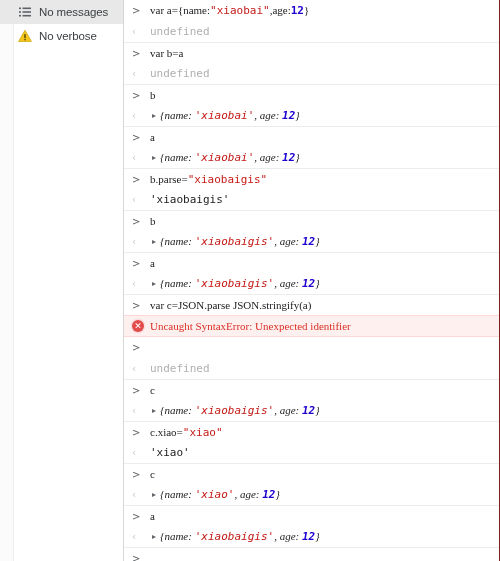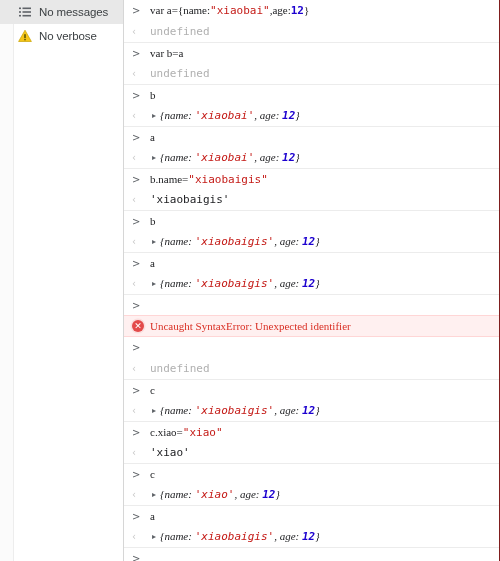--- a/index.html
+++ b/index.html
@@ -201,27 +201,27 @@
   <div class="console">
     <div id="console-rows">
         <div class="row"><span class="marker input">&gt;</span><span class="content"><span class="tok-plain">var a={name:</span><span class="tok-str">"xiaobai"</span><span class="tok-plain">,age:</span><span class="tok-num">12</span><span class="tok-plain">}</span></span></div>
         <div class="row"><span class="marker output">‹</span><span class="content muted">undefined</span></div>
         <div class="row sep-top"><span class="marker input">&gt;</span><span class="content"><span class="tok-plain">var b=a</span></span></div>
         <div class="row"><span class="marker output">‹</span><span class="content muted">undefined</span></div>
         <div class="row sep-top"><span class="marker input">&gt;</span><span class="content"><span class="tok-plain">b</span></span></div>
         <div class="row"><span class="marker output">‹</span><span class="content obj"><span class="disclosure">▸</span><span class="tok-plain">{name: </span><span class="tok-str">'xiaobai'</span><span class="tok-plain">, age: </span><span class="tok-num">12</span><span class="tok-plain">}</span></span></div>
         <div class="row sep-top"><span class="marker input">&gt;</span><span class="content"><span class="tok-plain">a</span></span></div>
         <div class="row"><span class="marker output">‹</span><span class="content obj"><span class="disclosure">▸</span><span class="tok-plain">{name: </span><span class="tok-str">'xiaobai'</span><span class="tok-plain">, age: </span><span class="tok-num">12</span><span class="tok-plain">}</span></span></div>
-        <div class="row sep-top"><span class="marker input">&gt;</span><span class="content"><span class="tok-plain">b.name=</span><span class="tok-str">"xiaobaigis"</span></span></div>
+        <div class="row sep-top"><span class="marker input">&gt;</span><span class="content"><span class="tok-plain">b.parse=</span><span class="tok-str">"xiaobaigis"</span></span></div>
         <div class="row"><span class="marker output">‹</span><span class="content strres">'xiaobaigis'</span></div>
         <div class="row sep-top"><span class="marker input">&gt;</span><span class="content"><span class="tok-plain">b</span></span></div>
         <div class="row"><span class="marker output">‹</span><span class="content obj"><span class="disclosure">▸</span><span class="tok-plain">{name: </span><span class="tok-str">'xiaobaigis'</span><span class="tok-plain">, age: </span><span class="tok-num">12</span><span class="tok-plain">}</span></span></div>
         <div class="row sep-top"><span class="marker input">&gt;</span><span class="content"><span class="tok-plain">a</span></span></div>
         <div class="row"><span class="marker output">‹</span><span class="content obj"><span class="disclosure">▸</span><span class="tok-plain">{name: </span><span class="tok-str">'xiaobaigis'</span><span class="tok-plain">, age: </span><span class="tok-num">12</span><span class="tok-plain">}</span></span></div>
-        <div class="row sep-top"><span class="marker input">&gt;</span></div>
+        <div class="row sep-top"><span class="marker input">&gt;</span><span class="content"><span class="tok-plain">var c=JSON.parse JSON.stringify(a)</span></span></div>
         <div class="row error"><span class="err-icon">✕</span><span class="err-text">Uncaught SyntaxError: Unexpected identifier</span></div>
         <div class="row"><span class="marker input">&gt;</span></div>
         <div class="row"><span class="marker output">‹</span><span class="content muted">undefined</span></div>
         <div class="row sep-top"><span class="marker input">&gt;</span><span class="content"><span class="tok-plain">c</span></span></div>
         <div class="row"><span class="marker output">‹</span><span class="content obj"><span class="disclosure">▸</span><span class="tok-plain">{name: </span><span class="tok-str">'xiaobaigis'</span><span class="tok-plain">, age: </span><span class="tok-num">12</span><span class="tok-plain">}</span></span></div>
         <div class="row sep-top"><span class="marker input">&gt;</span><span class="content"><span class="tok-plain">c.xiao=</span><span class="tok-str">"xiao"</span></span></div>
         <div class="row"><span class="marker output">‹</span><span class="content strres">'xiao'</span></div>
         <div class="row sep-top"><span class="marker input">&gt;</span><span class="content"><span class="tok-plain">c</span></span></div>
         <div class="row"><span class="marker output">‹</span><span class="content obj"><span class="disclosure">▸</span><span class="tok-plain">{name: </span><span class="tok-str">'xiao'</span><span class="tok-plain">, age: </span><span class="tok-num">12</span><span class="tok-plain">}</span></span></div>
         <div class="row sep-top"><span class="marker input">&gt;</span><span class="content"><span class="tok-plain">a</span></span></div>

